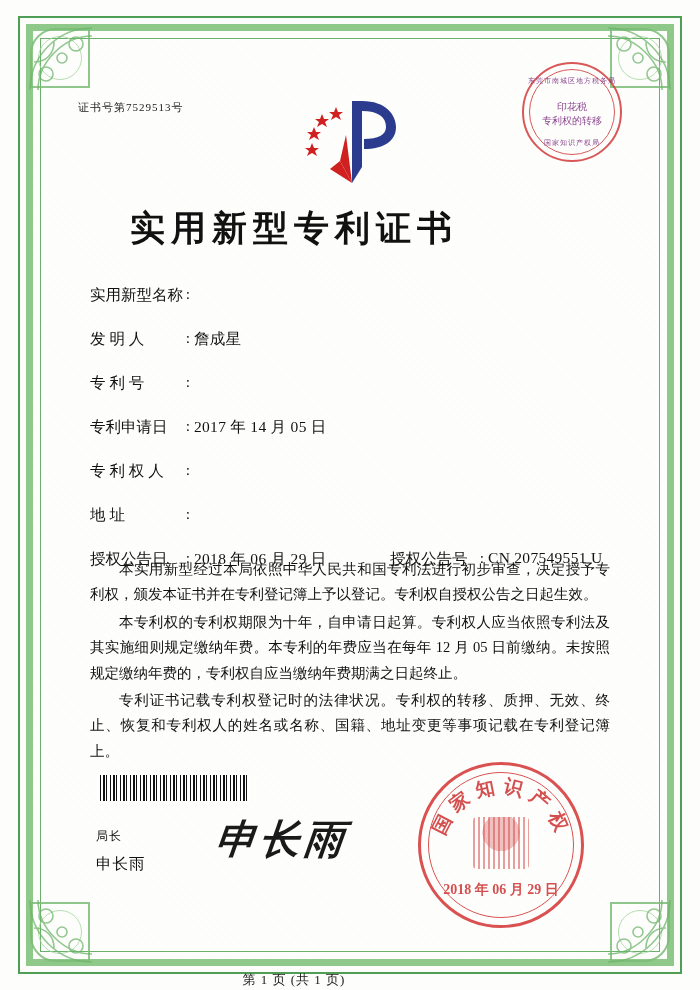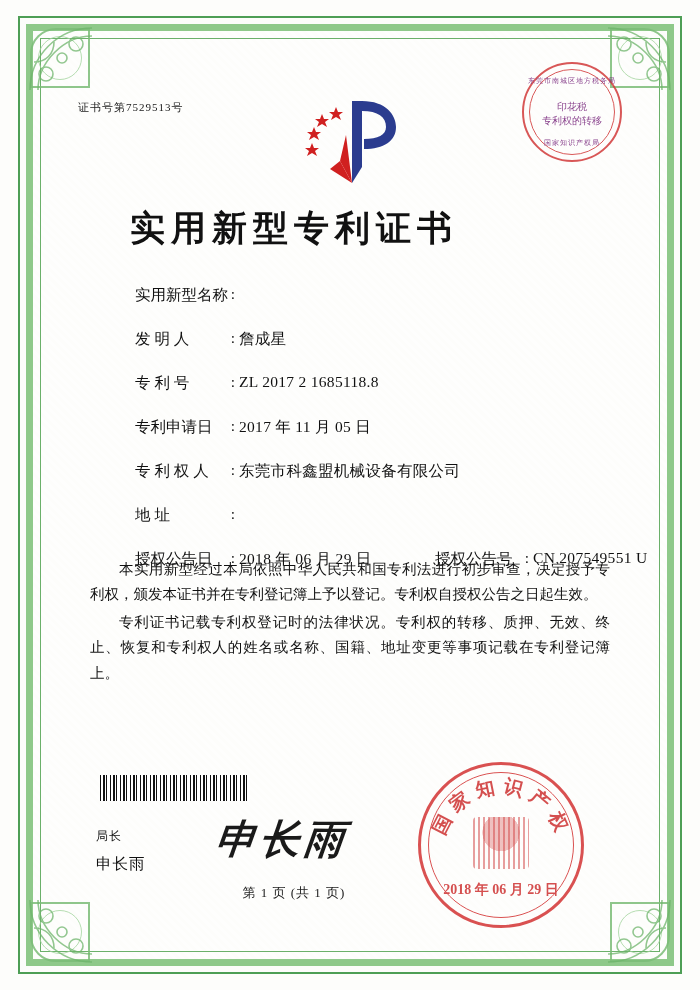--- a/index.html
+++ b/index.html
@@ -148,21 +148,20 @@
   .seal-top .mid2 { top: 50px; }
 
   
   .fields {
     position: absolute;
     left: 90px; top: 285px;
     width: 520px;
     font-family: "Liberation Serif", serif;
     font-size: 15.5px;
     color: #111;
-    margin-left: 45px;
   }
   .field-row {
     display: flex;
     align-items: flex-start;
     margin-bottom: 23px;
   }
   .field-label {
     width: 92px;
     flex: 0 0 92px;
     letter-spacing: 0px;
@@ -290,21 +289,21 @@
     font-family: "Liberation Serif", serif;
     font-size: 14px;
     color: #cc2a2a;
     white-space: nowrap;
     font-weight: bold;
   }
 
   
   .footer {
     position: absolute;
-    left: 0; top: 884px;
+    left: 0; top: 971px;
     width: 588px;
     text-align: center;
     font-family: "Liberation Serif", serif;
     font-size: 13px;
     color: #222;
     letter-spacing: 1px;
   }
 </style>
 </head>
 <body>
@@ -395,33 +394,31 @@
 
     <div class="field-row">
       <span class="field-label spread">发 明 人</span>
       <span class="field-colon">:</span>
       <span class="field-value">詹成星</span>
     </div>
 
     <div class="field-row">
       <span class="field-label spread">专 利 号</span>
       <span class="field-colon">:</span>
-      <span class="field-value">ZL 2017 2 1685118.8</span>
     </div>
 
     <div class="field-row">
       <span class="field-label">专利申请日</span>
       <span class="field-colon">:</span>
-      <span class="field-value">2017 年 11 月 05 日</span>
+      <span class="field-value">2017 年 14 月 05 日</span>
     </div>
 
     <div class="field-row">
       <span class="field-label spread">专 利 权 人</span>
       <span class="field-colon">:</span>
-      <span class="field-value">东莞市科鑫盟机械设备有限公司</span>
     </div>
 
     <div class="field-row">
       <span class="field-label spread">地 址</span>
       <span class="field-colon">:</span>
     </div>
 
     <div class="pair-row">
       <span class="pair-left">
         <span class="field-label">授权公告日</span>
@@ -432,20 +429,21 @@
         <span class="field-label">授权公告号</span>
         <span class="field-colon">:</span>
         <span class="field-value">CN 207549551 U</span>
       </span>
     </div>
 
   </div>
 
   <div class="body-text">
     <p>本实用新型经过本局依照中华人民共和国专利法进行初步审查，决定授予专利权，颁发本证书并在专利登记簿上予以登记。专利权自授权公告之日起生效。</p>
+    <p>本专利权的专利权期限为十年，自申请日起算。专利权人应当依照专利法及其实施细则规定缴纳年费。本专利的年费应当在每年 12 月 05 日前缴纳。未按照规定缴纳年费的，专利权自应当缴纳年费期满之日起终止。</p>
     <p>专利证书记载专利权登记时的法律状况。专利权的转移、质押、无效、终止、恢复和专利权人的姓名或名称、国籍、地址变更等事项记载在专利登记簿上。</p>
   </div>
 
   <div class="barcode"></div>
 
   <div class="sig-label">局长</div>
   <div class="sig-name">申长雨</div>
   <div class="handwriting">申长雨</div>
 
   <div class="seal-main">

